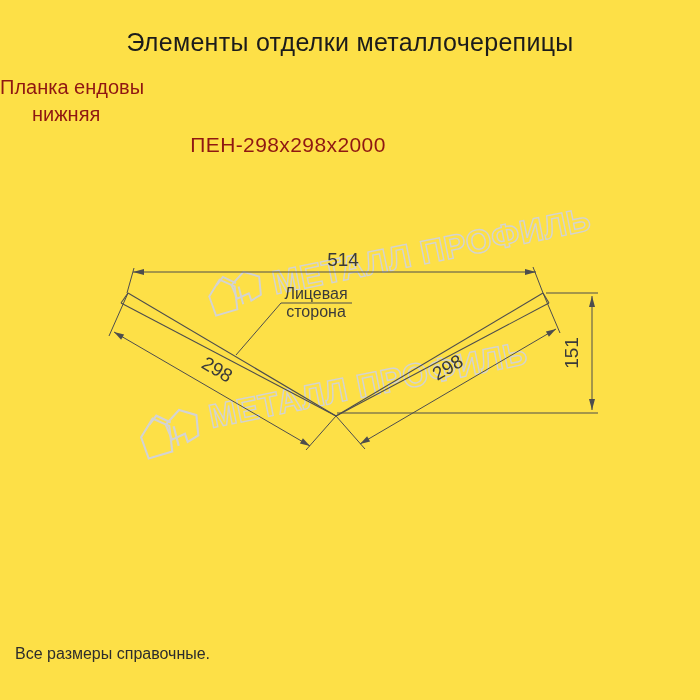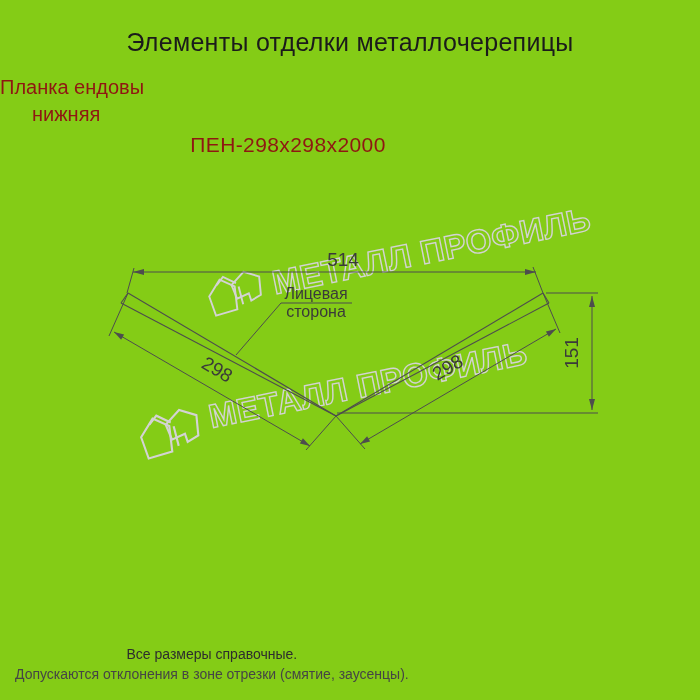--- a/index.html
+++ b/index.html
@@ -1,18 +1,18 @@
 <!DOCTYPE html>
 <html style="--accent: #8f1712; --ink: #1b1b1b; --line: #4d4d4d; --dimink: #3a3a3a; --watermark: #d3d3d3; --noteink: #2d2d2d;"><head>
 <meta charset="utf-8">
 <style>
   html,body{margin:0;padding:0;background:#ffffff;}
   body{width:700px;height:700px;overflow:hidden;position:relative;
        font-family:"Liberation Sans", sans-serif;}
-  .page{position:absolute;inset:0;background:#84cc16;}
+  .page{position:absolute;inset:0;background:#fde047;}
 
   
   .title{position:absolute;left:0;top:28px;width:700px;text-align:center;
          font-size:25px;color:var(--ink);letter-spacing:.3px;}
   .product{position:absolute;left:0;width:700px;text-align:left;
            font-size:20px;color:var(--accent);}
   .product.l1{top:76px;}
   .product.l2{top:103px;padding-left:32px;}
   .model{position:absolute;left:0;top:133px;width:576px;text-align:center;
          font-size:21px;color:var(--accent);letter-spacing:.4px;}
@@ -32,22 +32,22 @@
   svg.draw{position:absolute;left:0;top:0;}
   .ln{stroke:var(--line);stroke-width:1.1;fill:none;}
   .thin{stroke:var(--line);stroke-width:1;fill:none;}
   .ar{fill:var(--line);stroke:none;}
   .dimtext{font-family:"Liberation Sans", sans-serif;font-size:19px;
            fill:var(--dimink);}
   .facetext{font-family:"Liberation Sans", sans-serif;font-size:16px;
             fill:var(--dimink);}
 
   
-  .notes{position:absolute;left:15px;top:644px;font-size:14px;
-         line-height:20px;color:var(--noteink);text-align:center;}
+  .notes{position:absolute;left:15px;top:644px;font-size:16px;
+         line-height:20px;color:var(--noteink);}
   .notes .n2{color:#454545;}
 </style>
 </head>
 <body>
 
 <div class="page">
 
   <div class="title">Элементы отделки металлочерепицы</div>
   <div class="product l1">Планка ендовы</div>
   <div class="product l2">нижняя</div>
@@ -127,16 +127,15 @@
     <g>
       <line class="thin" x1="281" y1="303" x2="352" y2="303"></line>
       <line class="thin" x1="281" y1="303" x2="236" y2="355"></line>
       <text class="facetext" x="316" y="299" text-anchor="middle">Лицевая</text>
       <text class="facetext" x="316" y="317" text-anchor="middle">сторона</text>
     </g>
   </svg>
 
   <div class="notes">
     <div class="n1">Все размеры справочные.</div>
-    <div class="n2">Допускаются отклонения в зоне отрезки (смятие, заусенцы).</div>
   </div>
 
 </div>
 
 </body></html>

